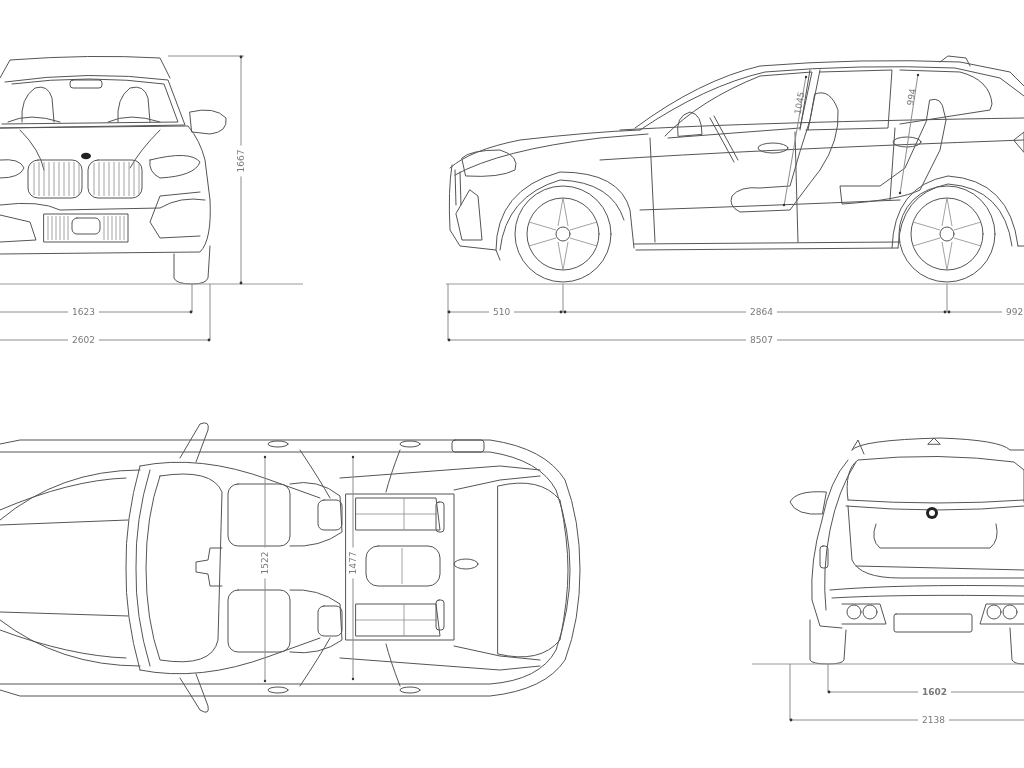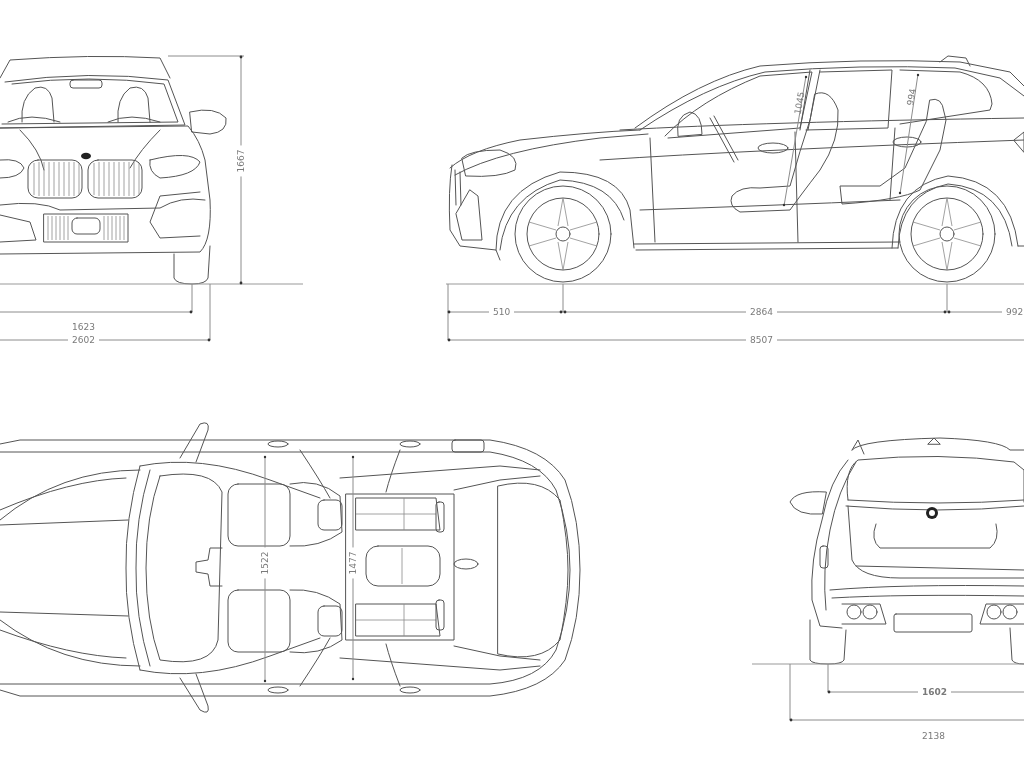--- a/index.html
+++ b/index.html
@@ -265,28 +265,28 @@
     <line class="gnd" x1="752" y1="664" x2="1024" y2="664"></line>
     <line class="dim" x1="828" y1="664" x2="828" y2="692"></line>
     <line class="dim" x1="828" y1="692" x2="1024" y2="692"></line>
     <circle class="dot" cx="829" cy="692" r="1.4"></circle>
     <line class="dim" x1="790" y1="664" x2="790" y2="720"></line>
     <line class="dim" x1="790" y1="720" x2="1024" y2="720"></line>
     <circle class="dot" cx="791" cy="720" r="1.4"></circle>
   </g>
 </svg>
 
-<span class="lbl" style="left:68px; top:322px;">1623</span>
+<span class="lbl" style="left:68px; top:307px;">1623</span>
 <span class="lbl" style="left:68px; top:335px;">2602</span>
 <span class="lbl vert" style="left:226px; top:156px;">1667</span>
 
 <span class="lbl" style="left:489px; top:307px;">510</span>
 <span class="lbl" style="left:746px; top:307px;text-align:center;">2864</span>
 <span class="lbl" style="left:1002px; top:307px;">992</span>
 <span class="lbl" style="left:746px; top:335px;">8507</span>
 <span class="lbl vint" style="left:784px; top:98px;">1045</span>
 <span class="lbl vint" style="left:899px; top:92px;">994</span>
 
 <span class="lbl vert" style="left:250px; top:558px;">1522</span>
 <span class="lbl vert" style="left:338px; top:558px;">1477</span>
 
 <span class="lbl" style="left:918px; top:687px;font-weight:bold;">1602</span>
-<span class="lbl" style="left:918px; top:715px;margin-top:16px;">2138</span>
+<span class="lbl" style="left:918px; top:715px;">2138</span>
 
 </body></html>

